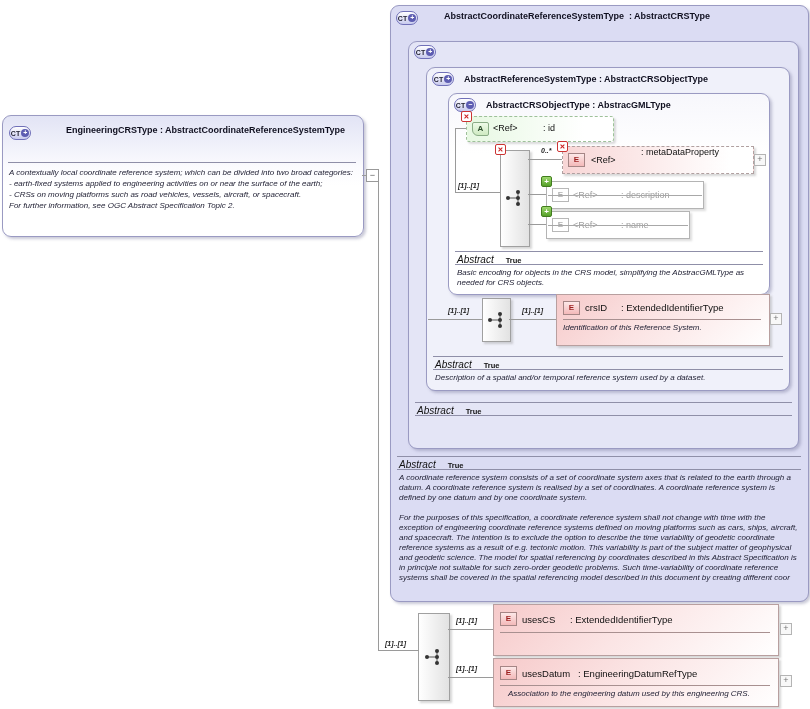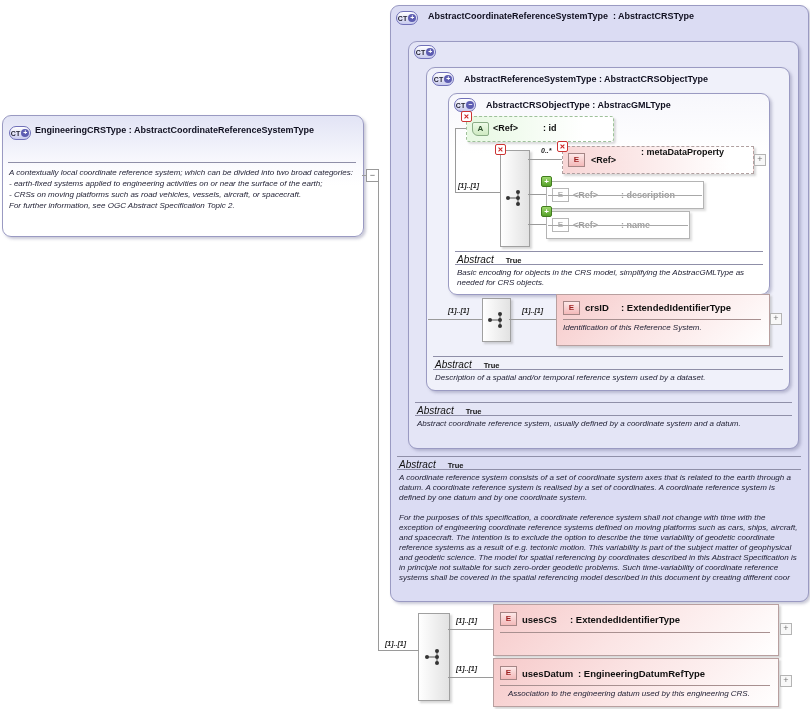--- a/index.html
+++ b/index.html
@@ -40,21 +40,21 @@
         box-shadow:2px 2px 2px rgba(120,120,120,.25);}
 
   .e-icon{position:absolute;width:15px;height:12px;border:1px solid #a58585;
           background:linear-gradient(#fde8e8,#f3b9b9);color:#9c1f1f;font-weight:bold;
           font-size:8px;line-height:12px;text-align:center;}
   .e-icon.gray{border-color:#b8b8b8;background:#fff;color:#b0b0b0;}
   .a-icon{position:absolute;width:15px;height:12px;border:1px solid #8aac86;
           border-radius:2px 2px 2px 6px;background:linear-gradient(#eefae8,#cfeac2);
           color:#2f4f2f;font-weight:bold;font-size:8px;line-height:12px;text-align:center;}
 
-  .ename{position:absolute;font-weight:bold;font-size:9px;color:#101010;white-space:nowrap;}
+  .ename{position:absolute;font-weight:normal;font-size:9px;color:#101010;white-space:nowrap;}
   .ename.big{font-size:9.5px;}
   .ename.gray{color:#a0a0a0;}
   .strike{position:absolute;height:1px;background:#a8a8a8;left:1px;right:1px;top:13px;}
 
   .badge{position:absolute;width:9px;height:9px;z-index:6;text-align:center;}
   .badge.x{background:#ffffff;border:1px solid #cc3333;border-radius:2px;color:#cc2222;
            font-weight:bold;font-size:7px;line-height:9px;}
   .badge.add{background:linear-gradient(#9ed86e,#55a028);border:1px solid #417d1d;border-radius:2px;
              color:#ffffff;font-weight:bold;font-size:8px;line-height:9px;}
 
@@ -70,21 +70,21 @@
 <body>
 
 <div id="canvas">
 
   <div id="box1" class="ct-frame" style="left:390px;top:5px;width:417px;height:595px;">
     <div class="ct-icon" style="left:5px;top:5px;">
       <span class="ct-txt">CT</span>
       <span class="ct-pm">+</span>
     </div>
     <div style="position:absolute;left:37px;top:4px;display:flex;align-items:flex-start;">
-      <span class="hdr-title" style="max-width:190px;word-break:break-all;">AbstractCoordinateReferenceSystemType</span>
+      <span class="hdr-title" style="max-width:190px;word-break:break-all;margin-left:16px;">AbstractCoordinateReferenceSystemType</span>
       <span class="hdr-title" style="margin-left:5px;white-space:nowrap;">: AbstractCRSType</span>
     </div>
     <div class="sep" style="left:6px;top:450px;width:404px;"></div>
     <div class="abs-row" style="left:8px;top:453px;">
       <span class="abs-label">Abstract</span>
       <span class="abs-value">True</span>
     </div>
     <div class="sep" style="left:6px;top:463px;width:404px;"></div>
     <div class="ann" style="left:8px;top:467px;width:402px;">A coordinate reference system consists of a set of coordinate system axes that is related to the earth through a datum. A coordinate reference system is realised by a set of coordinates. A coordinate reference system is defined by one datum and by one coordinate system.
 
@@ -96,21 +96,20 @@
       <span class="ct-txt">CT</span>
       <span class="ct-pm">+</span>
     </div>
     <div class="hdr-title" style="position:absolute;left:37px;top:4px;white-space:nowrap;margin-top:39px;">AbstractCRSType : AbstractReferenceSystemType</div>
     <div class="sep" style="left:6px;top:360px;width:377px;"></div>
     <div class="abs-row" style="left:8px;top:363px;">
       <span class="abs-label">Abstract</span>
       <span class="abs-value">True</span>
     </div>
     <div class="sep" style="left:6px;top:373px;width:377px;"></div>
-    <div class="ann" style="left:8px;top:377px;width:374px;">Abstract coordinate reference system, usually defined by a coordinate system and a datum.</div>
   </div>
 
   <div id="box3" class="ct-frame" style="left:426px;top:67px;width:362px;height:322px;">
     <div class="ct-icon" style="left:5px;top:4px;">
       <span class="ct-txt">CT</span>
       <span class="ct-pm">+</span>
     </div>
     <div class="hdr-title" style="position:absolute;left:37px;top:5px;white-space:nowrap;">AbstractReferenceSystemType : AbstractCRSObjectType</div>
     <div class="sep" style="left:6px;top:288px;width:350px;"></div>
     <div class="abs-row" style="left:8px;top:291px;">
@@ -134,21 +133,21 @@
     </div>
     <div class="sep" style="left:6px;top:170px;width:308px;"></div>
     <div class="ann" style="left:8px;top:174px;width:300px;">Basic encoding for objects in the CRS model, simplifying the AbstracGMLType as needed for CRS objects.</div>
   </div>
 
   <div id="box-eng" class="ct-frame" style="left:2px;top:115px;width:360px;height:120px;">
     <div class="ct-icon" style="left:6px;top:10px;">
       <span class="ct-txt">CT</span>
       <span class="ct-pm">+</span>
     </div>
-    <div class="hdr-title" style="position:absolute;left:32px;top:8px;width:310px;text-align:left;word-break:break-all;line-height:13px;">EngineeringCRSType : AbstractCoordinateReferenceSystemType</div>
+    <div class="hdr-title" style="position:absolute;left:32px;top:8px;width:310px;text-align:right;word-break:break-all;line-height:13px;">EngineeringCRSType : AbstractCoordinateReferenceSystemType</div>
     <div class="sep" style="left:5px;top:46px;width:348px;"></div>
     <div class="ann" style="left:6px;top:51px;width:348px;line-height:11px;">A contextually local coordinate reference system; which can be divided into two broad categories:
 - earth-fixed systems applied to engineering activities on or near the surface of the earth;
 - CRSs on moving platforms such as road vehicles, vessels, aircraft, or spacecraft.
 For further information, see OGC Abstract Specification Topic 2.</div>
   </div>
 
   <div class="hline" style="left:362px;top:175px;width:4px;height:1px;"></div>
   <div class="toggle" style="left:366px;top:169px;">−</div>
   <div class="vline" style="left:378px;top:181px;width:1px;height:470px;"></div>

